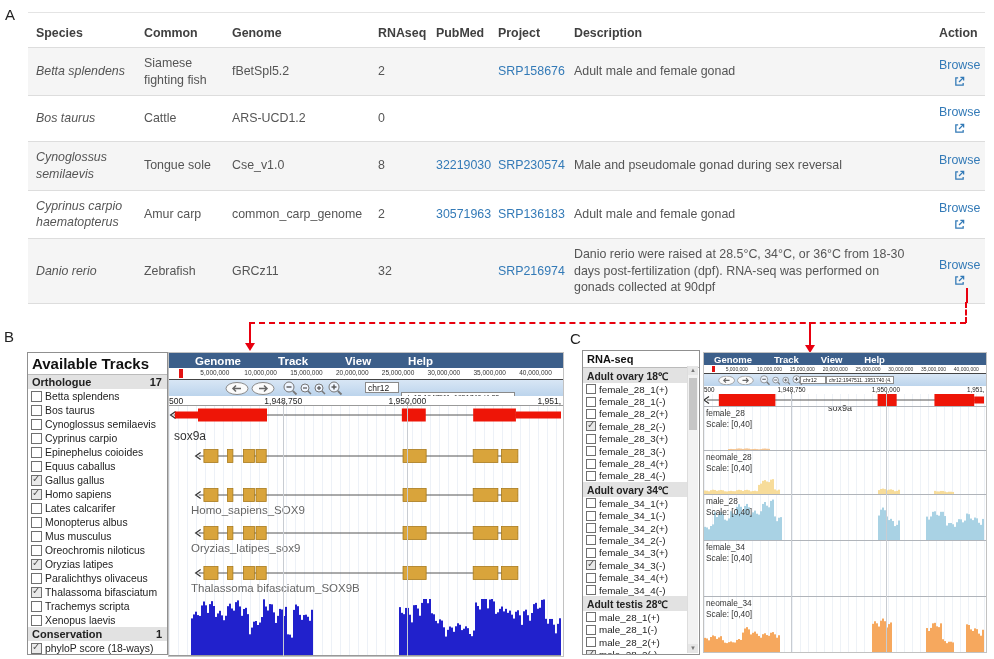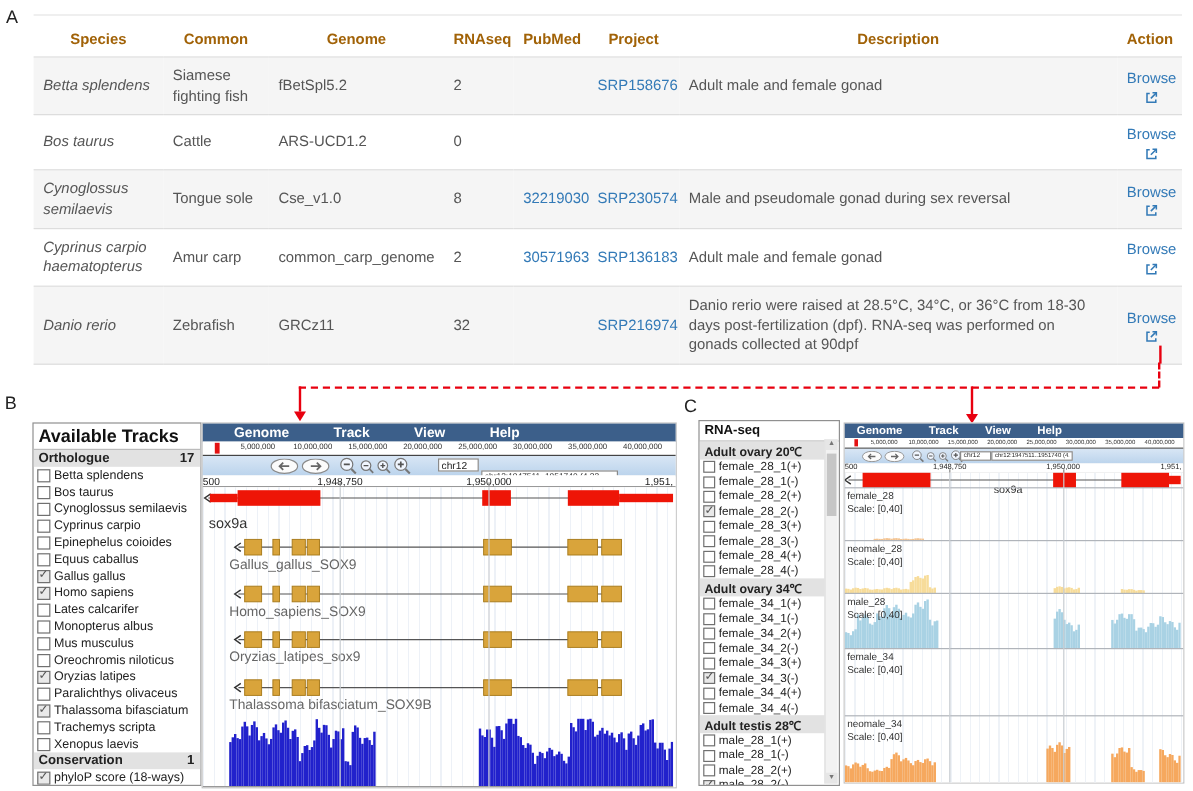--- a/index.html
+++ b/index.html
@@ -4,21 +4,21 @@
 <style>
   html,body{margin:0;padding:0;background:#fff;}
   .canvas{position:relative;width:994px;height:659px;background:#fff;overflow:hidden;
           font-family:"Liberation Sans",sans-serif;color:#333;}
   .panel-label{position:absolute;font-size:15px;color:#222;}
   
   .genomes{position:absolute;left:28px;top:12px;width:957px;}
   .genomes h2{margin:4px 0 10px 0;font-size:15.5px;font-weight:normal;color:#666;}
   .genomes .rule{border-top:1px solid #e4e4e4;margin-bottom:6px;}
   table.gt{border-collapse:collapse;width:100%;table-layout:fixed;font-size:12.4px;}
-  table.gt th{padding:7px 8px;text-align:center;color:#a16207;font-weight:bold;border-bottom:1px solid #ddd;}
+  table.gt th{padding:7px 8px;text-align:left;color:#404040;font-weight:bold;border-bottom:1px solid #ddd;}
   table.gt td{padding:7px 8px;color:#555;border-top:1px solid #ddd;vertical-align:middle;line-height:1.35;}
   table.gt tbody tr:last-child td{border-bottom:1px solid #ddd;}
   tr.striped{background:#f5f5f5;}
   .italic{font-style:italic;}
   .link{color:#337ab7;text-decoration:none;cursor:pointer;}
   .action-cell{text-align:center;}
   .browse{display:inline-block;text-align:center;line-height:1.5;}
   .browse svg{display:block;margin:1px auto 0 auto;}
   
   .dashH{position:absolute;border-top:2px dashed #e8000f;}
@@ -357,21 +357,20 @@
               <line x1="29.656000000000002" y1="8" x2="348.88" y2="8" stroke="#555" stroke-width="1"></line>
               <path d="M31.656000000000002 4.5 L26.656000000000002 8 L31.656000000000002 11.5" fill="none" stroke="#333" stroke-width="1.2"></path>
               <rect x="34.888" y="1.5" width="14.112000000000002" height="13" fill="#d9a43b" stroke="#a87b1c" stroke-width="0.8"></rect>
               <rect x="58.407999999999994" y="1.5" width="5.488000000000005" height="13" fill="#d9a43b" stroke="#a87b1c" stroke-width="0.8"></rect>
               <rect x="74.48" y="1.5" width="10.975999999999999" height="13" fill="#d9a43b" stroke="#a87b1c" stroke-width="0.8"></rect>
               <rect x="87.024" y="1.5" width="10.191999999999998" height="13" fill="#d9a43b" stroke="#a87b1c" stroke-width="0.8"></rect>
               <rect x="234.024" y="1.5" width="23.12800000000002" height="13" fill="#d9a43b" stroke="#a87b1c" stroke-width="0.8"></rect>
               <rect x="304.192" y="1.5" width="24.695999999999977" height="13" fill="#d9a43b" stroke="#a87b1c" stroke-width="0.8"></rect>
               <rect x="332.416" y="1.5" width="16.464000000000013" height="13" fill="#d9a43b" stroke="#a87b1c" stroke-width="0.8"></rect>
             </svg>
-            <div class="ortho-lab">Gallus_gallus_SOX9</div>
           </div>
           <div class="ortho-row" style="top: 81px;">
             <svg width="392" height="18" id="og1">
               <line x1="29.656000000000002" y1="8" x2="348.88" y2="8" stroke="#555" stroke-width="1"></line>
               <path d="M31.656000000000002 4.5 L26.656000000000002 8 L31.656000000000002 11.5" fill="none" stroke="#333" stroke-width="1.2"></path>
               <rect x="34.888" y="1.5" width="14.112000000000002" height="13" fill="#d9a43b" stroke="#a87b1c" stroke-width="0.8"></rect>
               <rect x="58.407999999999994" y="1.5" width="5.488000000000005" height="13" fill="#d9a43b" stroke="#a87b1c" stroke-width="0.8"></rect>
               <rect x="74.48" y="1.5" width="10.975999999999999" height="13" fill="#d9a43b" stroke="#a87b1c" stroke-width="0.8"></rect>
               <rect x="87.024" y="1.5" width="10.191999999999998" height="13" fill="#d9a43b" stroke="#a87b1c" stroke-width="0.8"></rect>
               <rect x="234.024" y="1.5" width="23.12800000000002" height="13" fill="#d9a43b" stroke="#a87b1c" stroke-width="0.8"></rect>
@@ -557,21 +556,21 @@
         <div class="vline" style="left: 60.5%;"></div>
       </div>
   </div>
 
   <div class="panel-label" style="left:570px;top:330px;">C</div>
 
   <div class="selbox" style="left:582px;top:350px;width:116px;height:303px;">
     <div class="title" style="font-size:11px;">RNA-seq</div>
     <div id="rnaseq-groups" style="padding-right:11px;">
         <div class="sec-head rna-head">
-          <span>Adult ovary 20℃</span>
+          <span>Adult ovary 18℃</span>
         </div>
         <div class="cb-item rna-item">
           <span class="cbx"></span>
           <span>female_28_1(+)</span>
         </div>
         <div class="cb-item rna-item">
           <span class="cbx"></span>
           <span>female_28_1(-)</span>
         </div>
         <div class="cb-item rna-item">

